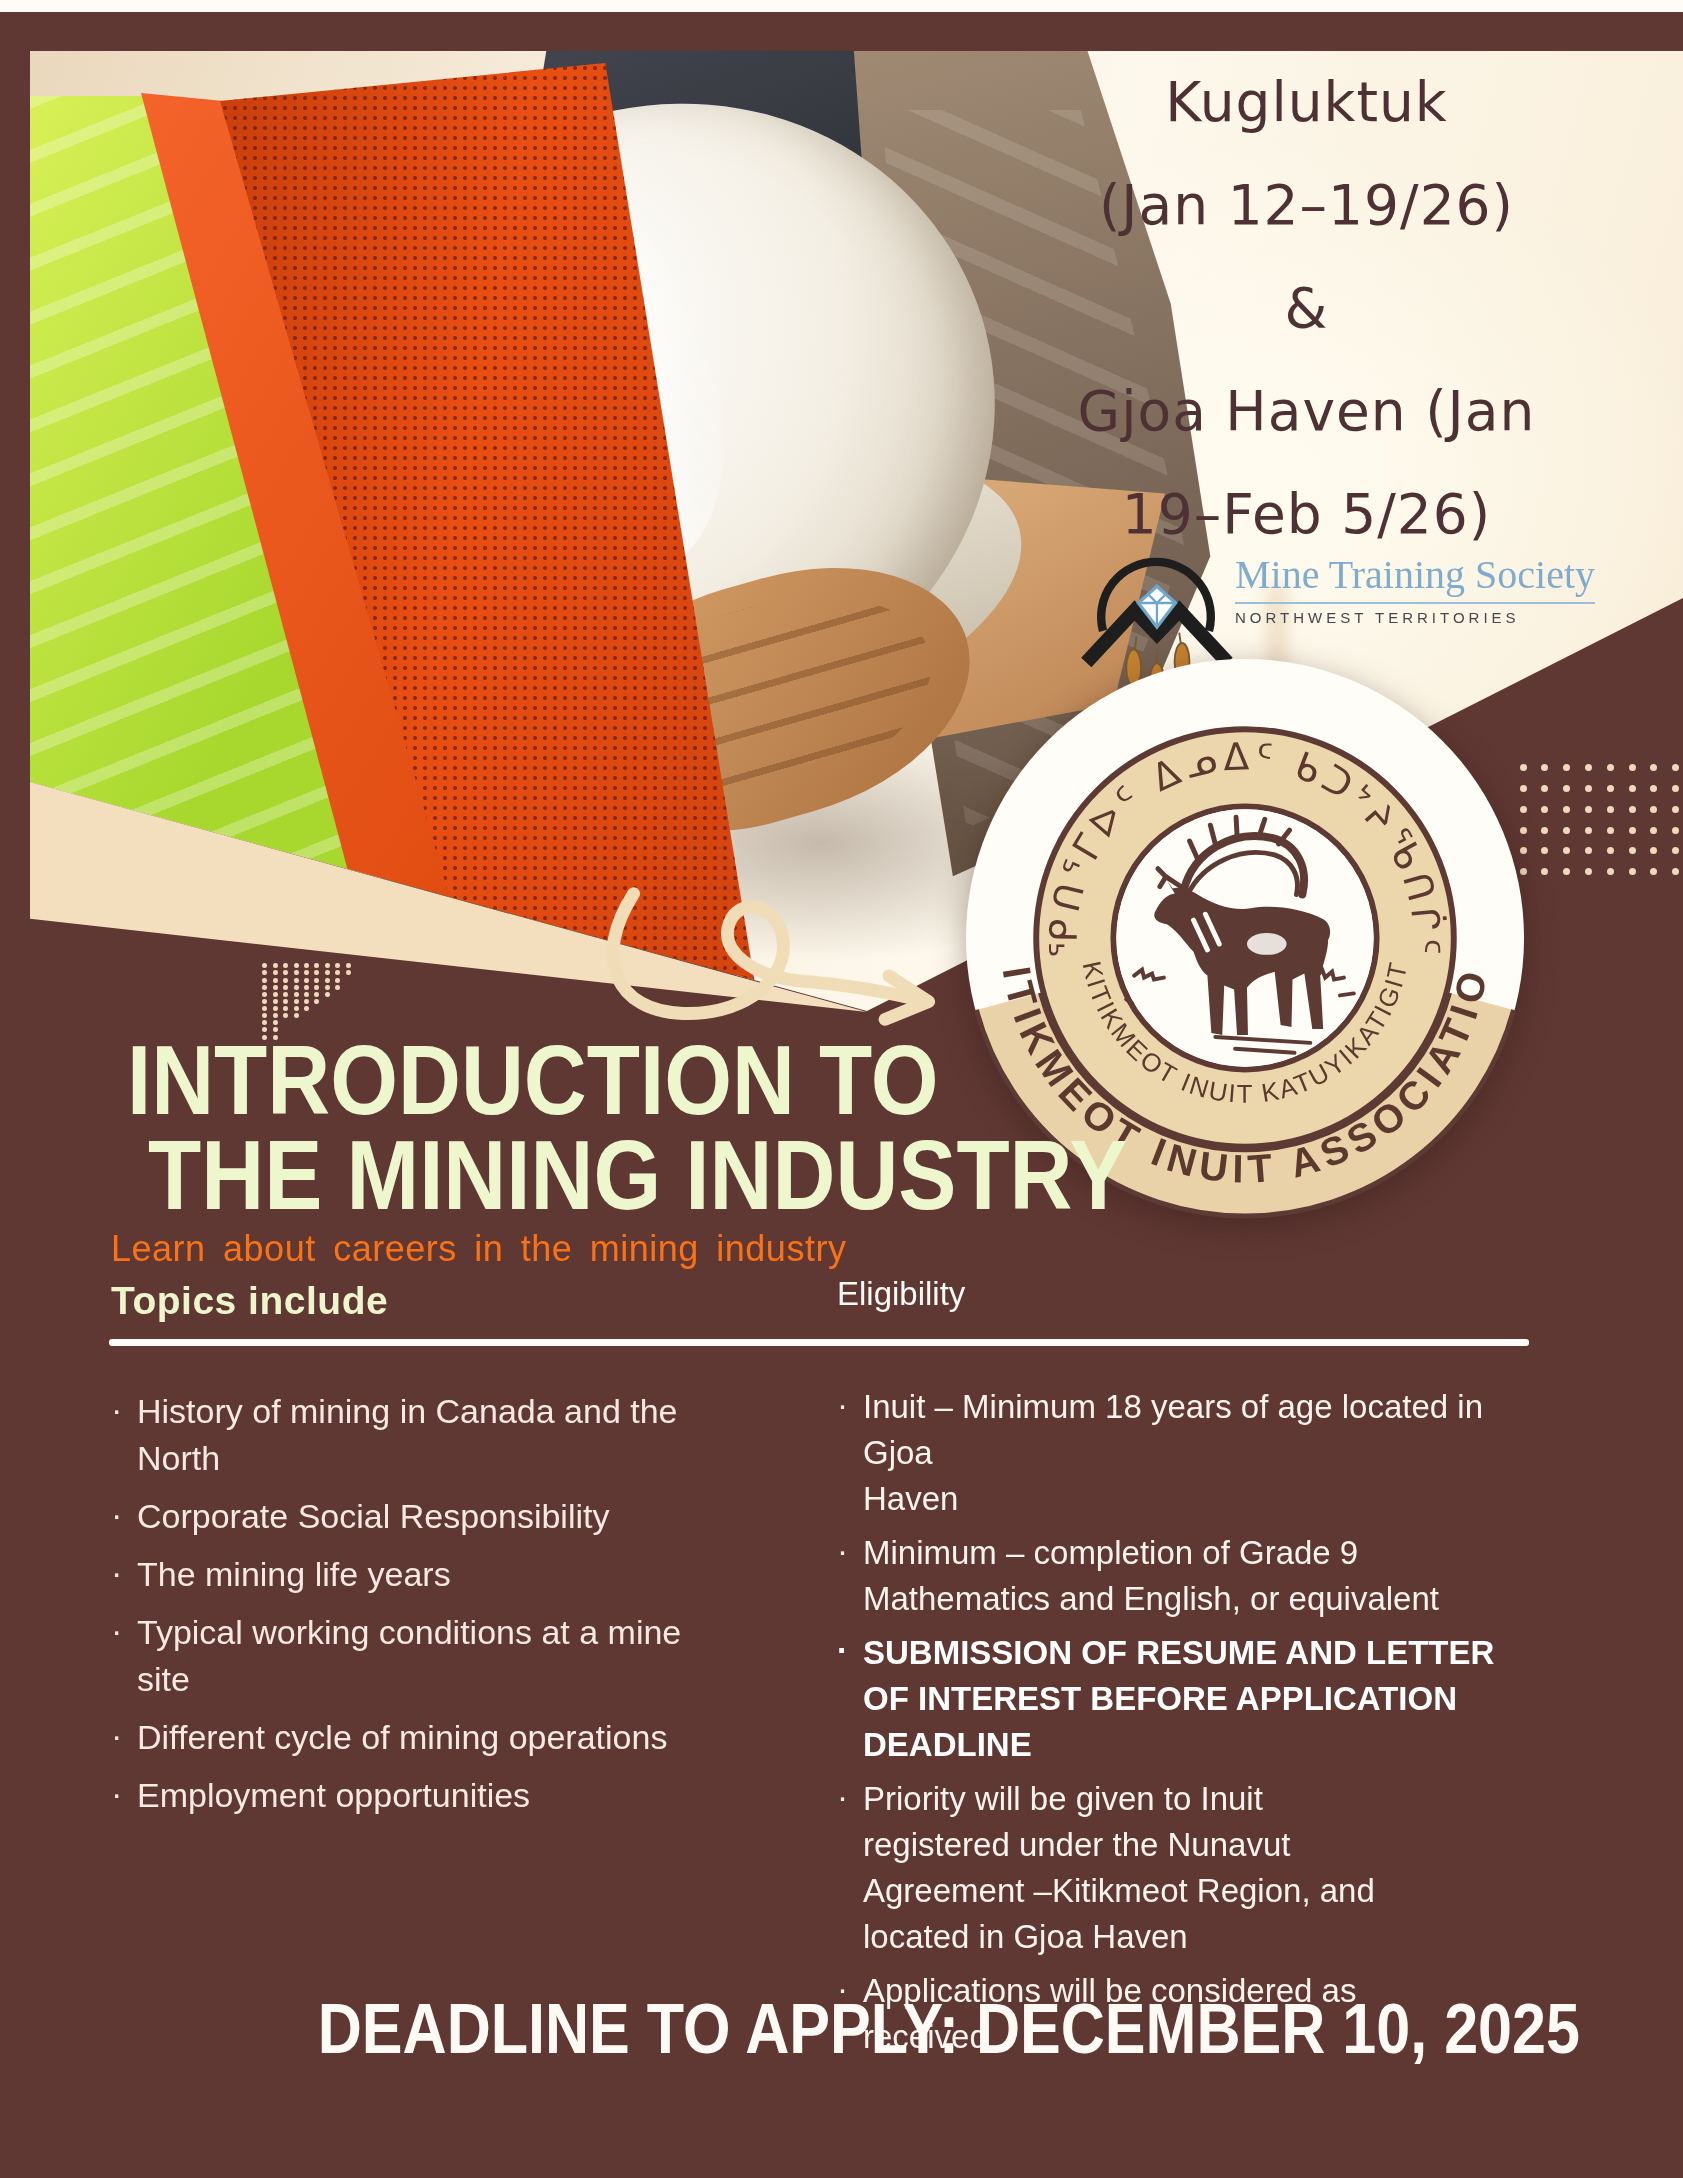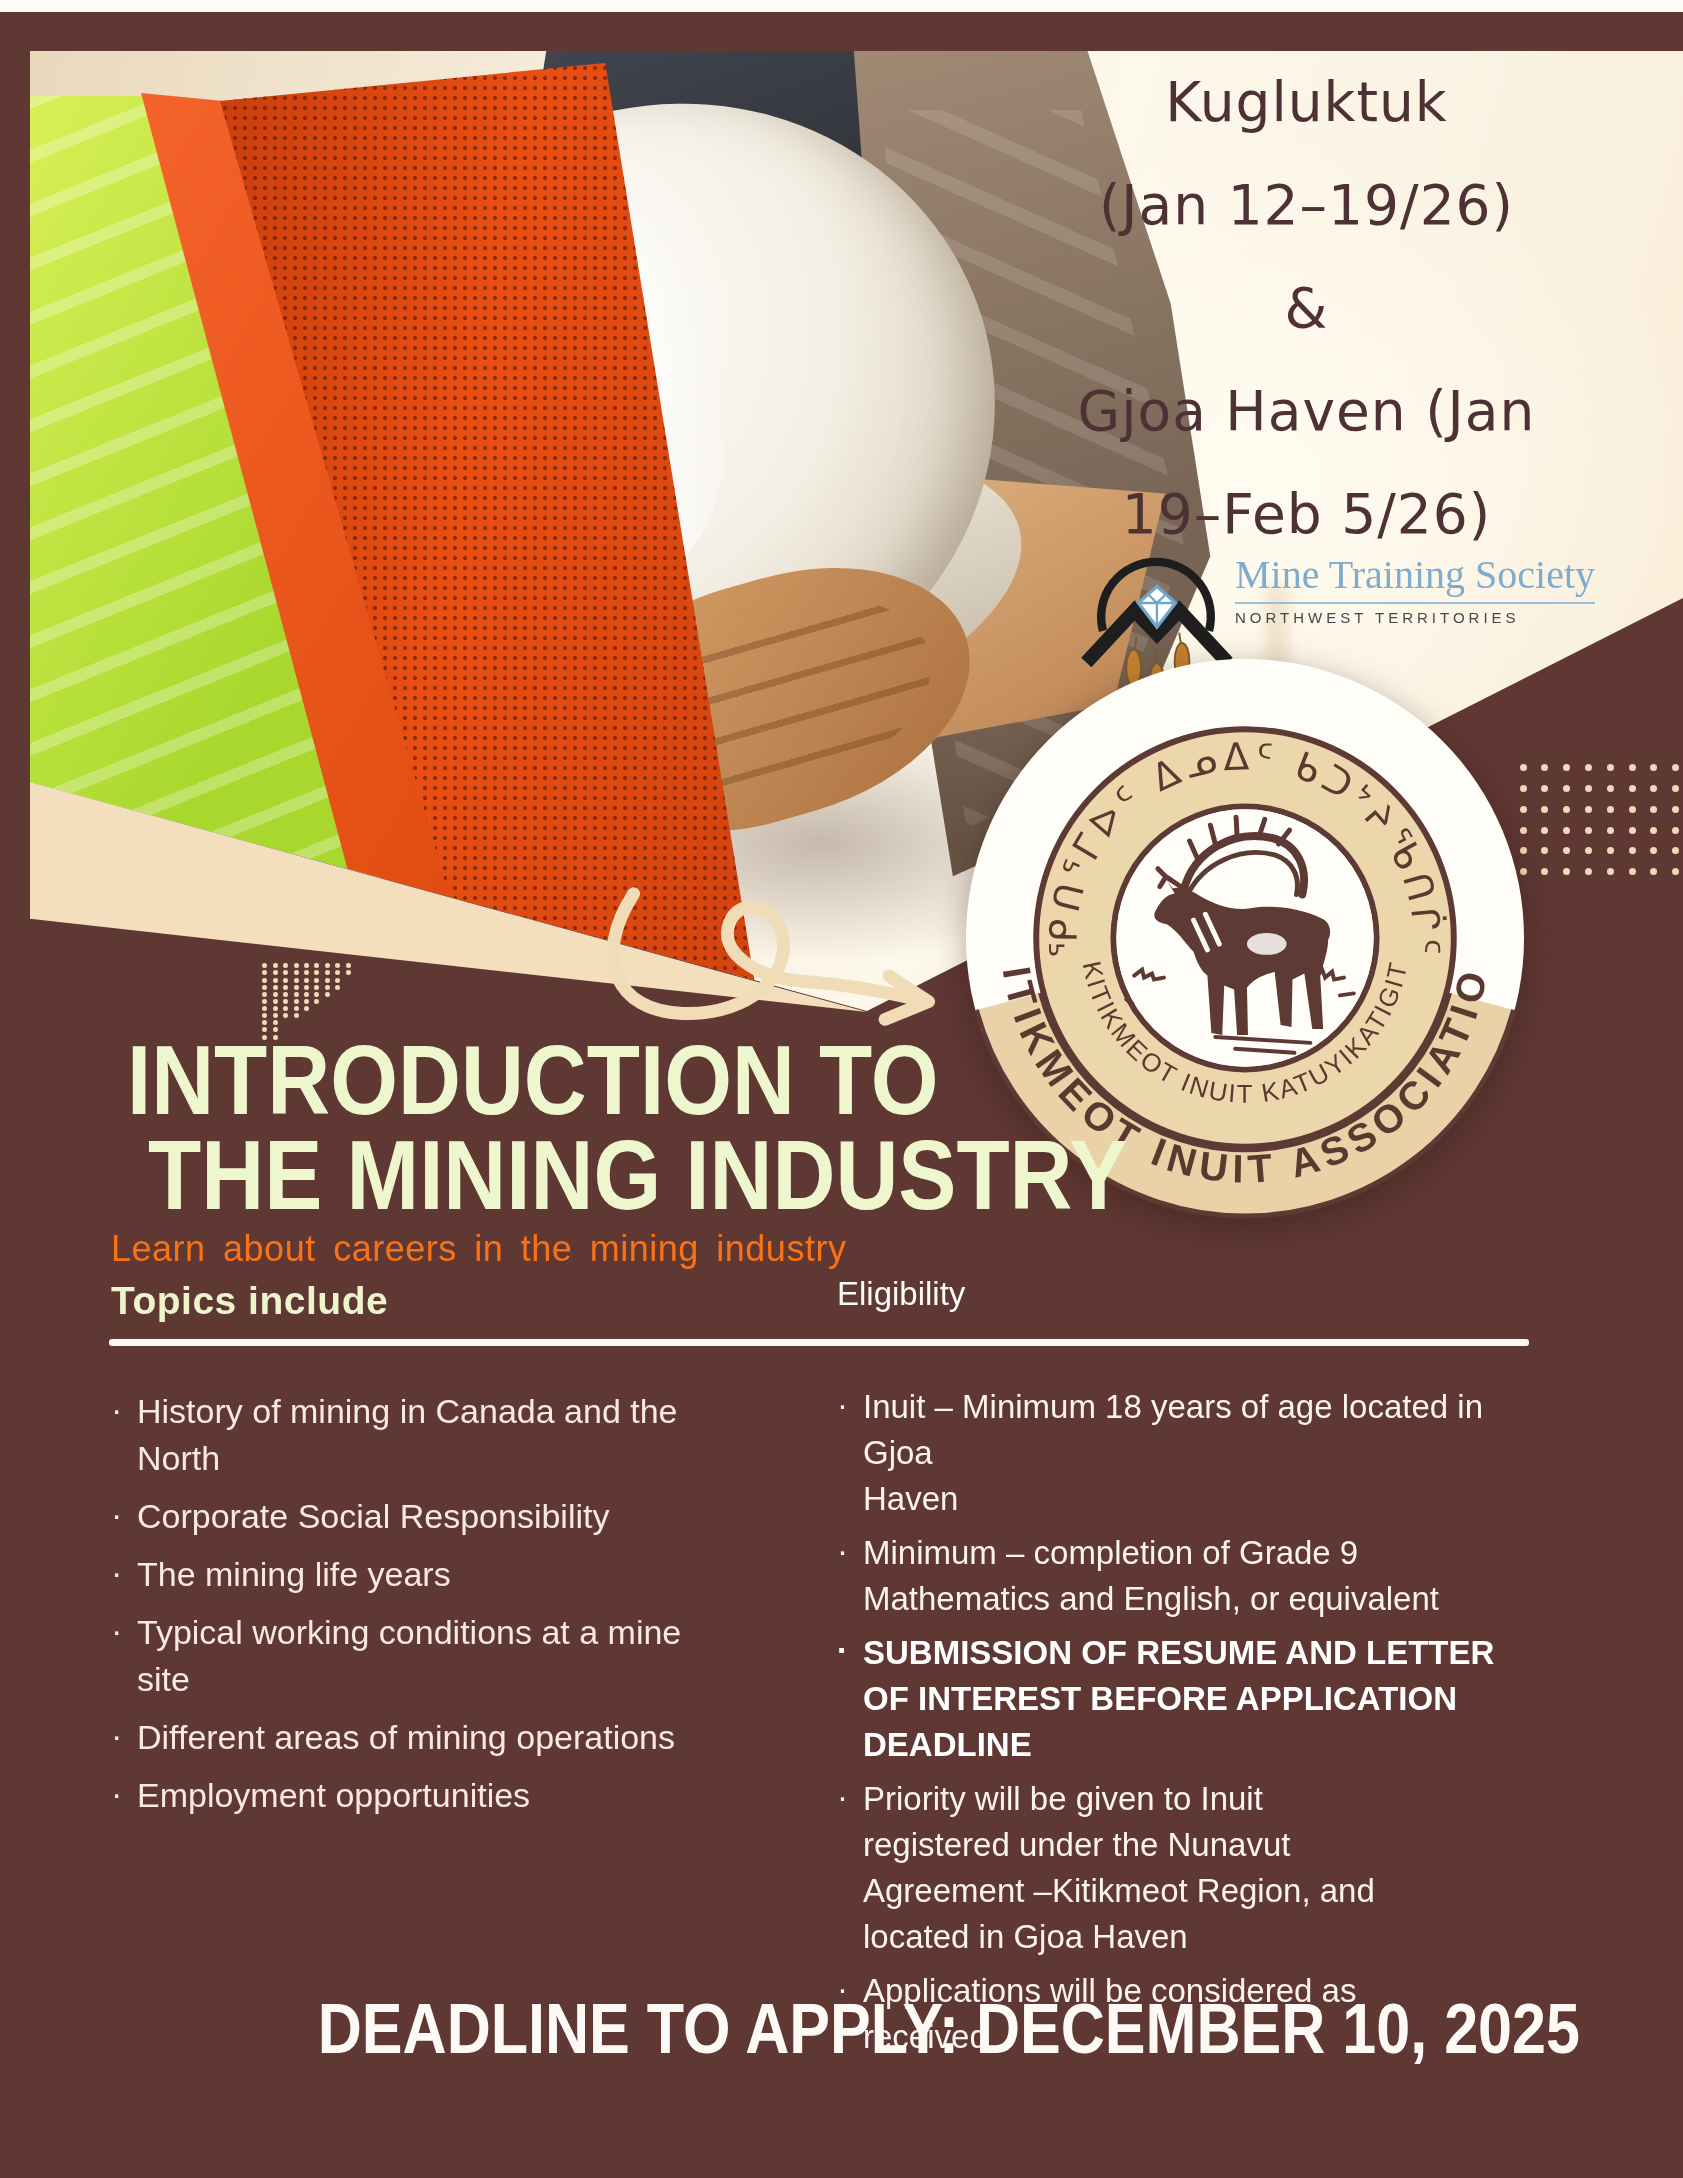--- a/index.html
+++ b/index.html
@@ -368,21 +368,21 @@
   <div class="abs elig-header">Eligibility</div>
   <div class="abs rule"></div>
 
   <ul class="abs cols topics-list" id="topicsList">
       <li>History of mining in Canada and the
 North</li>
       <li>Corporate Social Responsibility</li>
       <li>The mining life years</li>
       <li>Typical working conditions at a mine
 site</li>
-      <li>Different areas of mining operations</li>
+      <li>Different cycle of mining operations</li>
       <li>Employment opportunities</li>
     </ul>
   <ul class="abs cols elig-list" id="eligList">
       <li>Inuit – Minimum 18 years of age located in Gjoa
 Haven</li>
       <li>Minimum – completion of Grade 9
 Mathematics and English, or equivalent</li>
       <li class="bold">SUBMISSION OF RESUME AND LETTER
 OF INTEREST BEFORE APPLICATION
 DEADLINE</li>

